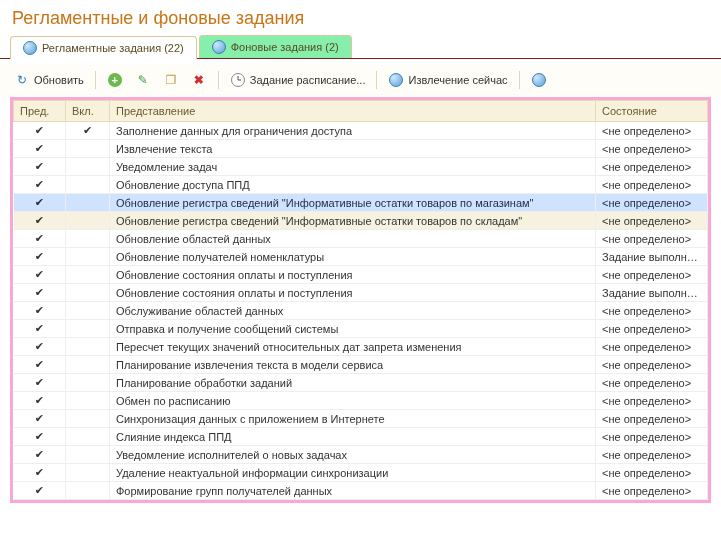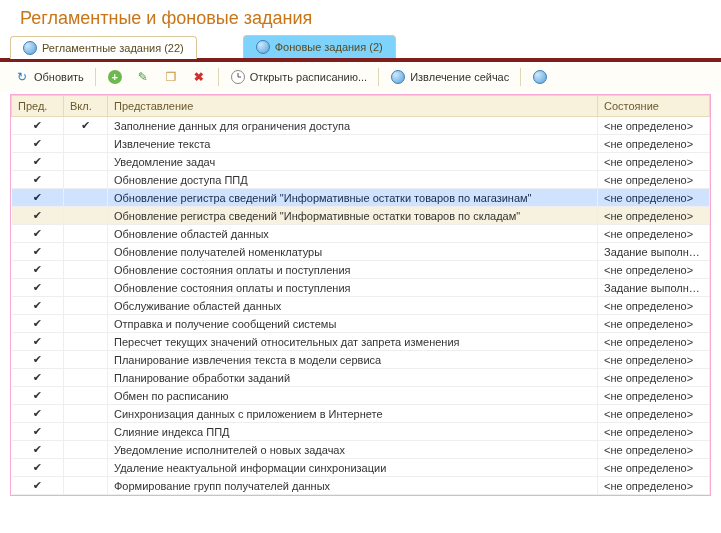--- a/index.html
+++ b/index.html
@@ -7,35 +7,34 @@
     margin: 0;
     font-family: Arial, sans-serif;
     font-size: 11px;
     background: #ffffff;
     color: #333;
     width: 721px;
   }
   .title {
     font-size: 18px;
     color: #c87518;
-    padding: 8px 20px 6px;
+    padding: 8px 12px 6px;
     font-weight: normal;
   }
   .tabs {
     display: flex;
     padding: 0 10px;
-    border-bottom: 4px solid #7f1d1d;
-    margin-bottom: 0;
-    gap: 44px;
+    border-bottom: 1px solid #7f1d1d;
+    margin-bottom: 6px;
   }
   .tab {
     padding: 4px 12px;
     border: 1px solid #d9c99a;
     border-bottom: none;
-    background: #7dd3fc;
+    background: #86efac;
     border-radius: 4px 4px 0 0;
     margin-right: 2px;
     display: flex;
     align-items: center;
     gap: 5px;
     cursor: pointer;
     color: #5a4a1f;
   }
   .tab.active {
     background: #ffffff;
@@ -103,21 +102,21 @@
     background: radial-gradient(circle at 30% 30%, #cde8ff, #5aa0d8);
     border:1px solid #3a7fb3;
   }
   .sep {
     width: 1px; height: 18px;
     background: #e0d5b5;
     margin: 0 3px;
   }
   .table-wrap {
     margin: 2px 10px 10px;
-    border: 1px solid #f9a8d4;
+    border: 3px solid #f9a8d4;
   }
   table {
     border-collapse: collapse;
     width: 100%;
     table-layout: fixed;
   }
   th {
     background: #f8f1dc;
     border: 1px solid #e8d9b8;
     padding: 4px 6px;
@@ -183,21 +182,21 @@
     <span class="tb-icon icon-copy">❐</span>
   </div>
   <div class="tb-btn">
     <span class="tb-icon icon-delete">✖</span>
   </div>
   <div class="sep"></div>
   <div class="tb-btn">
     <span class="tb-icon">
         <span class="icon-clock"></span>
       </span>
-    <span>Открыть расписанию...</span>
+    <span>Задание расписание...</span>
   </div>
   <div class="sep"></div>
   <div class="tb-btn">
     <span class="tb-icon">
         <span class="icon-globe2"></span>
       </span>
     <span>Извлечение сейчас</span>
   </div>
   <div class="sep"></div>
   <div class="tb-btn">

